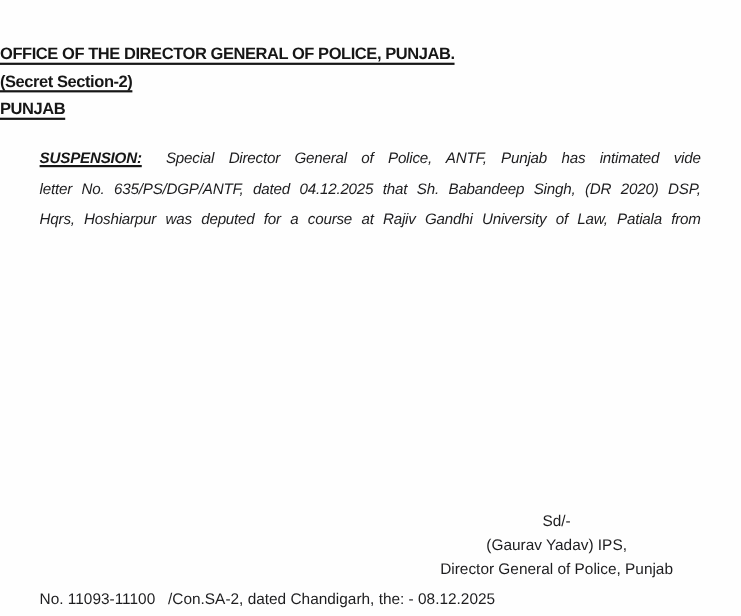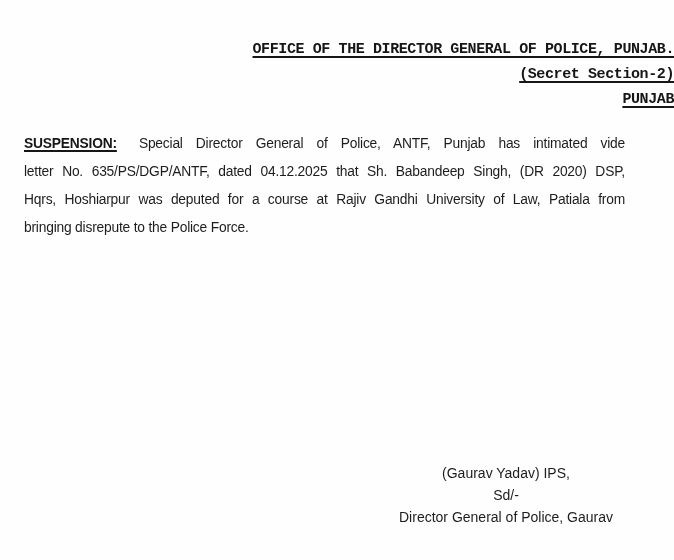--- a/index.html
+++ b/index.html
@@ -15,42 +15,42 @@
     overflow: hidden;
     font-family: "Liberation Sans", sans-serif;
     color: #1d1d1f;
   }
   
   .doc-header {
     position: absolute;
     top: 37px;
     left: 0;
     right: 0;
-    text-align: right;
+    text-align: left;
     font-weight: bold;
     font-size: 15px;
     letter-spacing: -0.4px;
     line-height: 25px;
     color: #161616;
-    font-family: Liberation Mono, monospace;
   }
   .doc-header .h-line {
     text-decoration: underline;
     text-decoration-thickness: 1.6px;
     text-underline-offset: 3px;
   }
   
   .para {
     position: absolute;
-    left: 24px;
+    left: 36px;
     width: 601px;
     font-size: 13.8px;
     letter-spacing: -0.2px;
     line-height: 28px;
     color: #1d1d1f;
+    font-style: italic;
   }
   .p1 { top: 130px; }
   .p2 { top: 308px; }
   .p3 { top: 404px; }
   .line { text-align: justify; }
   .jl {
     text-align: justify;
     text-align-last: justify;
     text-justify: inter-word;
   }
@@ -105,25 +105,25 @@
   <div class="doc-header">
     <div class="h-line">OFFICE OF THE DIRECTOR GENERAL OF POLICE, PUNJAB.</div>
     <div class="h-line">(Secret Section-2)</div>
     <div class="h-line">PUNJAB</div>
   </div>
 
   <div class="para p1">
     <div class="line jl"><span class="susp-label">SUSPENSION:</span><span class="label-gap"></span><span>Special Director General of Police, ANTF, Punjab has intimated vide</span></div>
     <div class="line jl">letter No. 635/PS/DGP/ANTF, dated 04.12.2025 that Sh. Babandeep Singh, (DR 2020) DSP,</div>
     <div class="line jl">Hqrs, Hoshiarpur was deputed for a course at Rajiv Gandhi University of Law, Patiala from</div>
-    <div class="line last-line">bringing disrepute to the Police Force.</div>
   </div>
 
 
 
   <div class="signature">
+    <div>Sd/-</div>
     <div>(Gaurav Yadav) IPS,</div>
-    <div>Sd/-</div>
-    <div>Director General of Police, Gaurav</div>
+    <div>Director General of Police, Punjab</div>
   </div>
 
+  <div class="dispatch">No. 11093-11100   /Con.SA-2, dated Chandigarh, the: - 08.12.2025</div>
 
 </div>
 
 </body></html>

